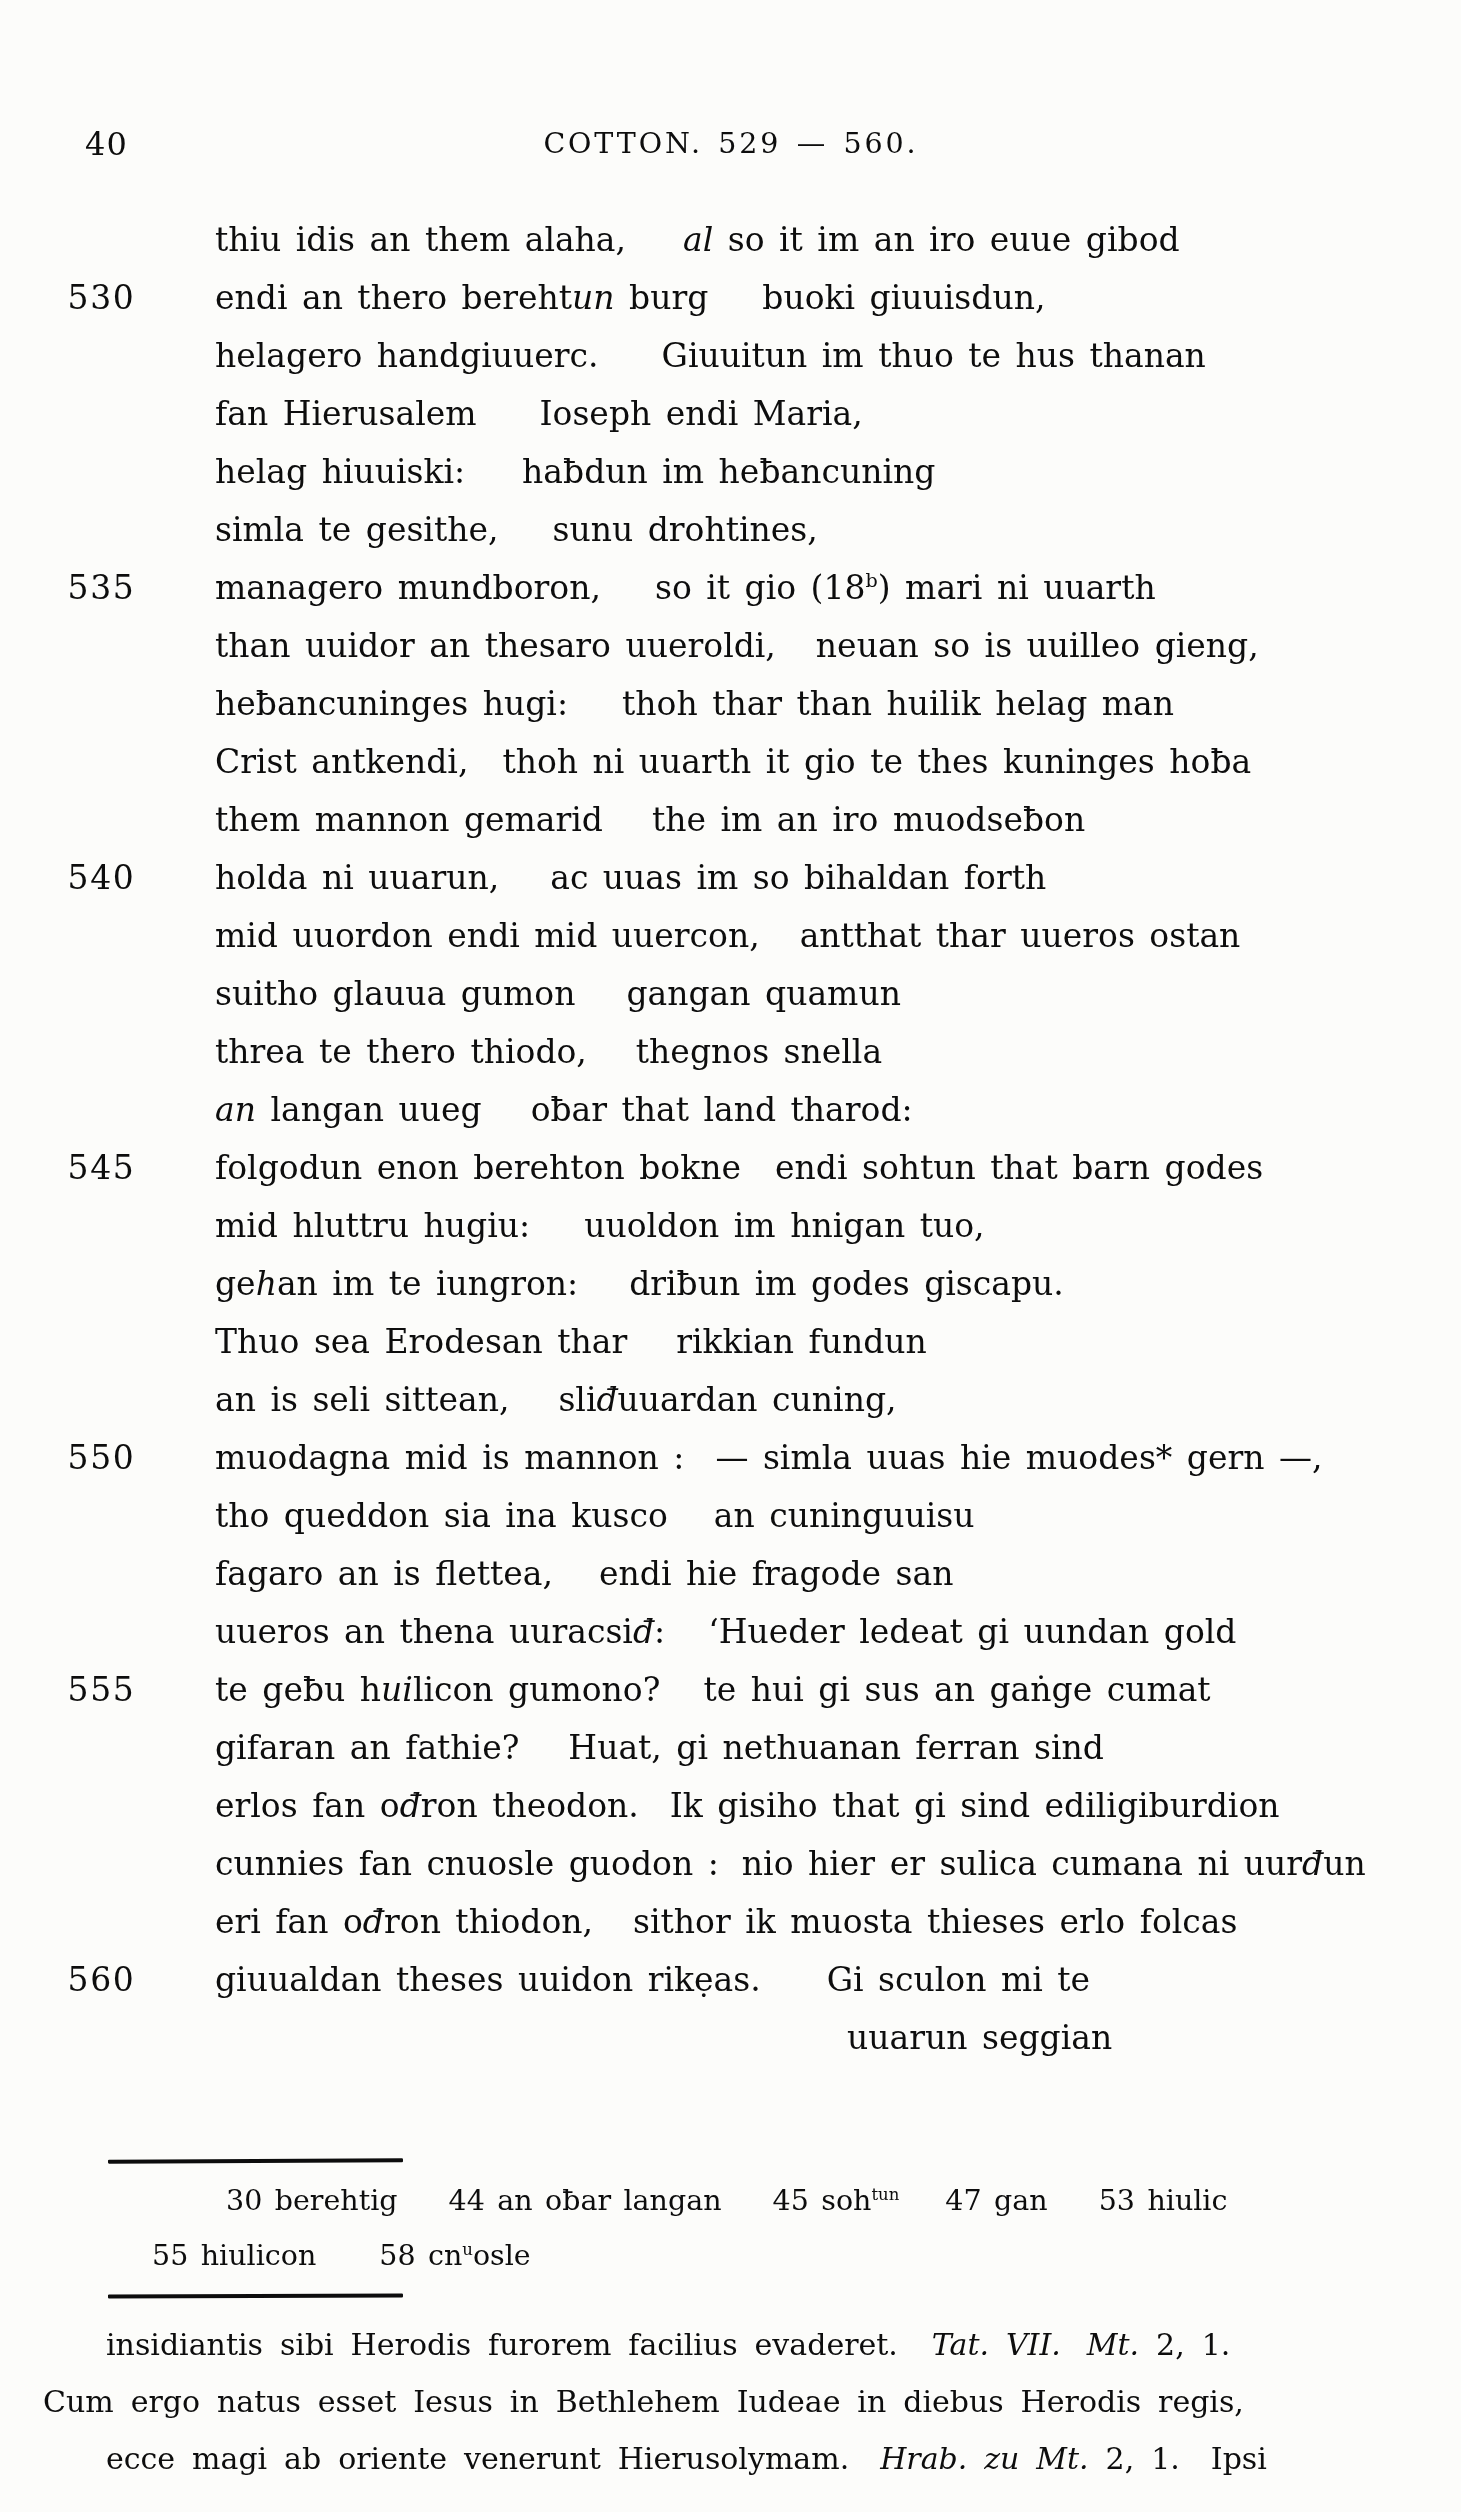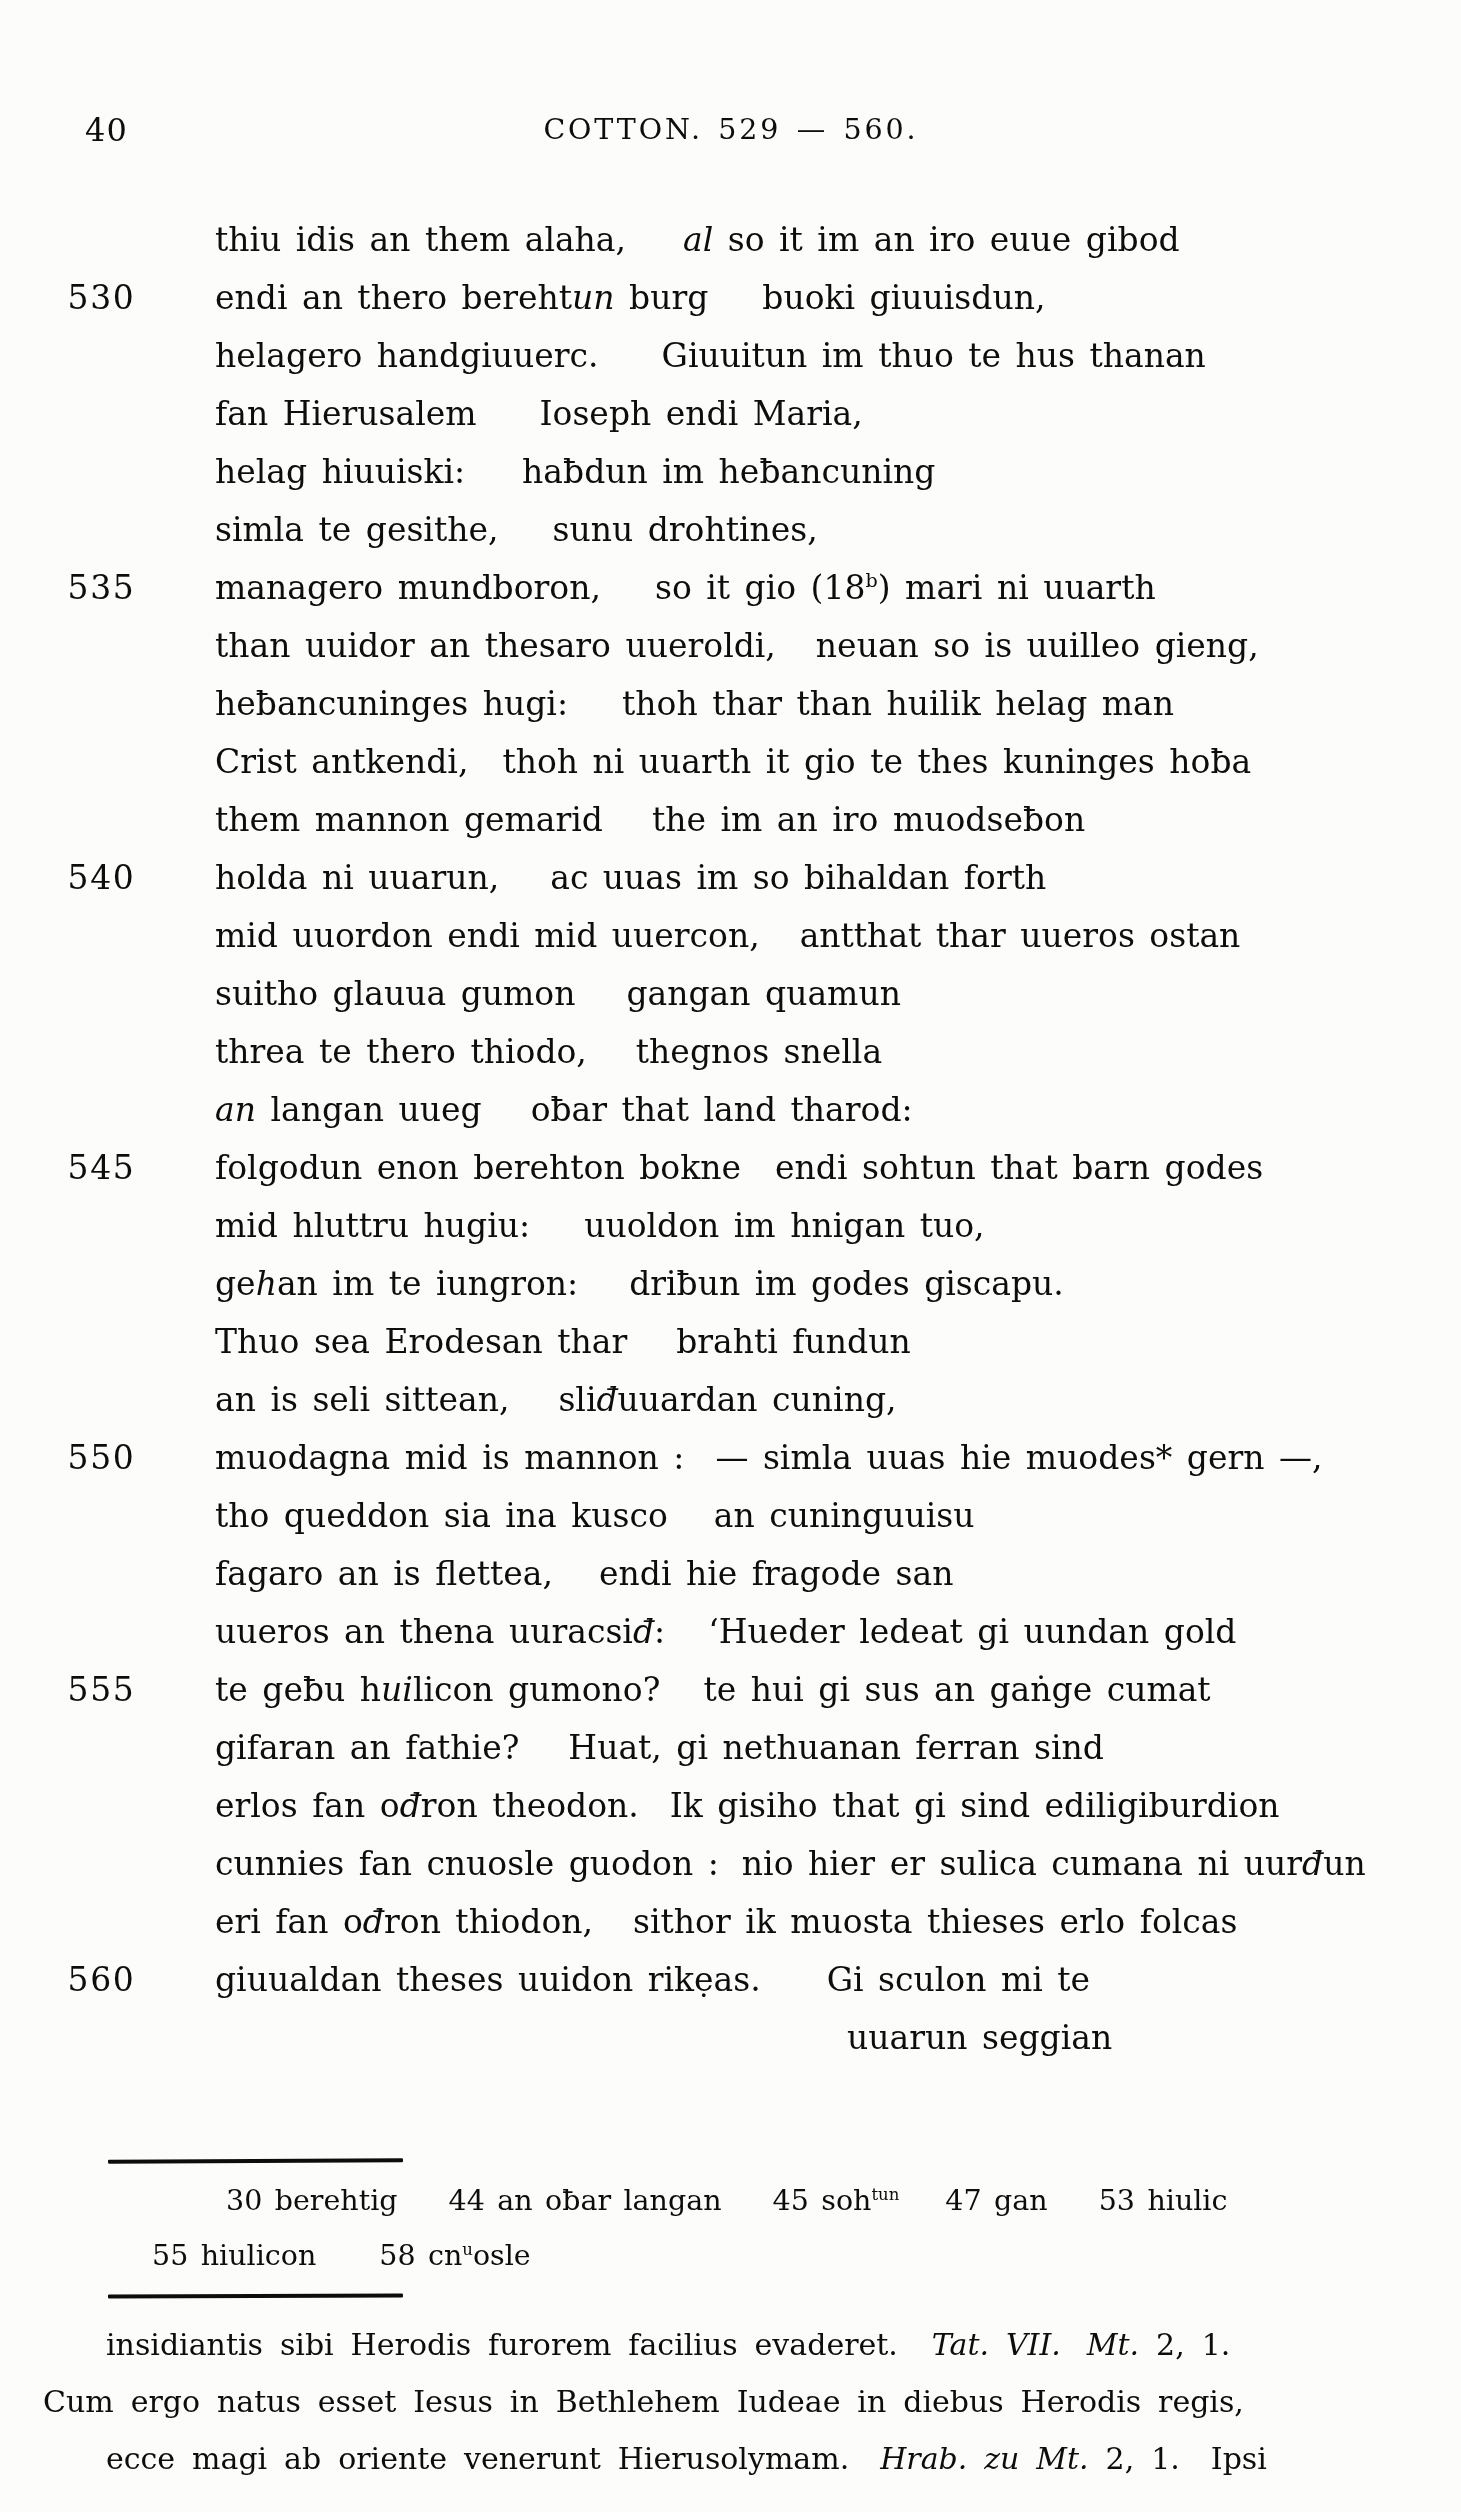--- a/index.html
+++ b/index.html
@@ -9,21 +9,21 @@
   html,body{margin:0;padding:0;background:#d8d8d4;}
   .page{
     position:relative;
     width:1462px;height:2512px;
     background:var(--paper);
     color:var(--ink);
     font-family:"DejaVu Serif","Liberation Serif",serif;
     overflow:hidden;
   }
   
-  .pagehead{position:absolute;top:110px;left:0;width:100%;height:40px;}
+  .pagehead{position:absolute;top:124px;left:0;width:100%;height:40px;}
   .pagenum{
     position:absolute;left:85px;top:0;
     font-size:32px;line-height:40px;letter-spacing:1.1px;
   }
   .runtitle{
     display:block;text-align:center;
     font-size:28.5px;line-height:40px;letter-spacing:2.9px;
     word-spacing:3.4px;
   }
   
@@ -126,21 +126,21 @@
       <div class="vline">
     <span class="vnum">545</span><span class="vtext segs"><span class="">folgodun enon berehton bokne</span><span class="gap" style="width: 34px;"></span><span class="">endi sohtun that barn godes</span></span>
   </div>
       <div class="vline">
     <span class="vnum"></span><span class="vtext segs"><span class="">mid hluttru hugiu:</span><span class="gap" style="width: 54px;"></span><span class="">uuoldon im hnigan tuo,</span></span>
   </div>
       <div class="vline">
     <span class="vnum"></span><span class="vtext segs"><span class="">ge</span><span class="seg-i ">h</span><span class="">an im te iungron:</span><span class="gap" style="width: 51px;"></span><span class="">driƀun im godes giscapu.</span></span>
   </div>
       <div class="vline">
-    <span class="vnum"></span><span class="vtext segs"><span class="">Thuo sea Erodesan thar</span><span class="gap" style="width: 49px;"></span><span class="">brahti fundun</span></span>
+    <span class="vnum"></span><span class="vtext segs"><span class="">Thuo sea Erodesan thar</span><span class="gap" style="width: 49px;"></span><span class="">rikkian fundun</span></span>
   </div>
       <div class="vline">
     <span class="vnum"></span><span class="vtext segs"><span class="">an is seli sittean,</span><span class="gap" style="width: 49px;"></span><span class="">sli</span><span class="seg-i ">đ</span><span class="">uuardan cuning,</span></span>
   </div>
       <div class="vline">
     <span class="vnum">550</span><span class="vtext segs"><span class="">muodagna mid is mannon :</span><span class="gap" style="width: 31px;"></span><span class="">— simla uuas hie muodes* gern —,</span></span>
   </div>
       <div class="vline">
     <span class="vnum"></span><span class="vtext segs"><span class="">tho queddon sia ina kusco</span><span class="gap" style="width: 46px;"></span><span class="">an cuninguuisu</span></span>
   </div>

